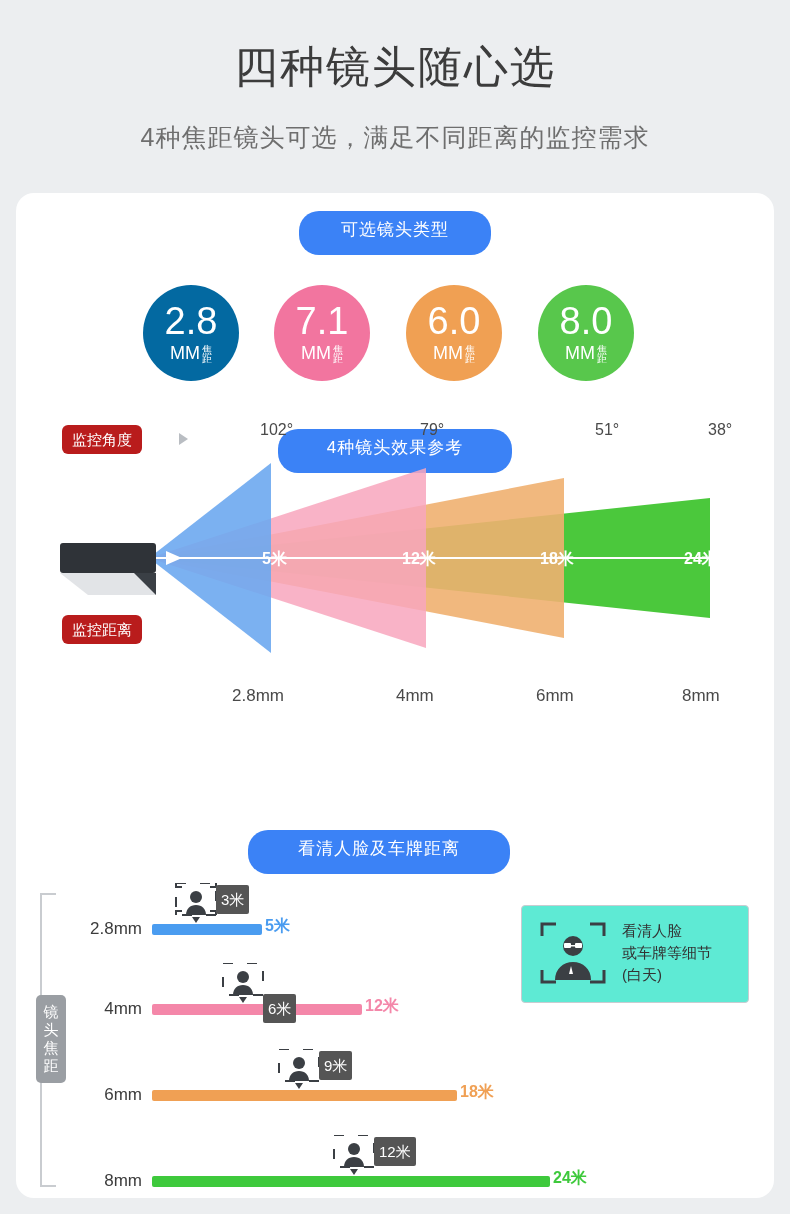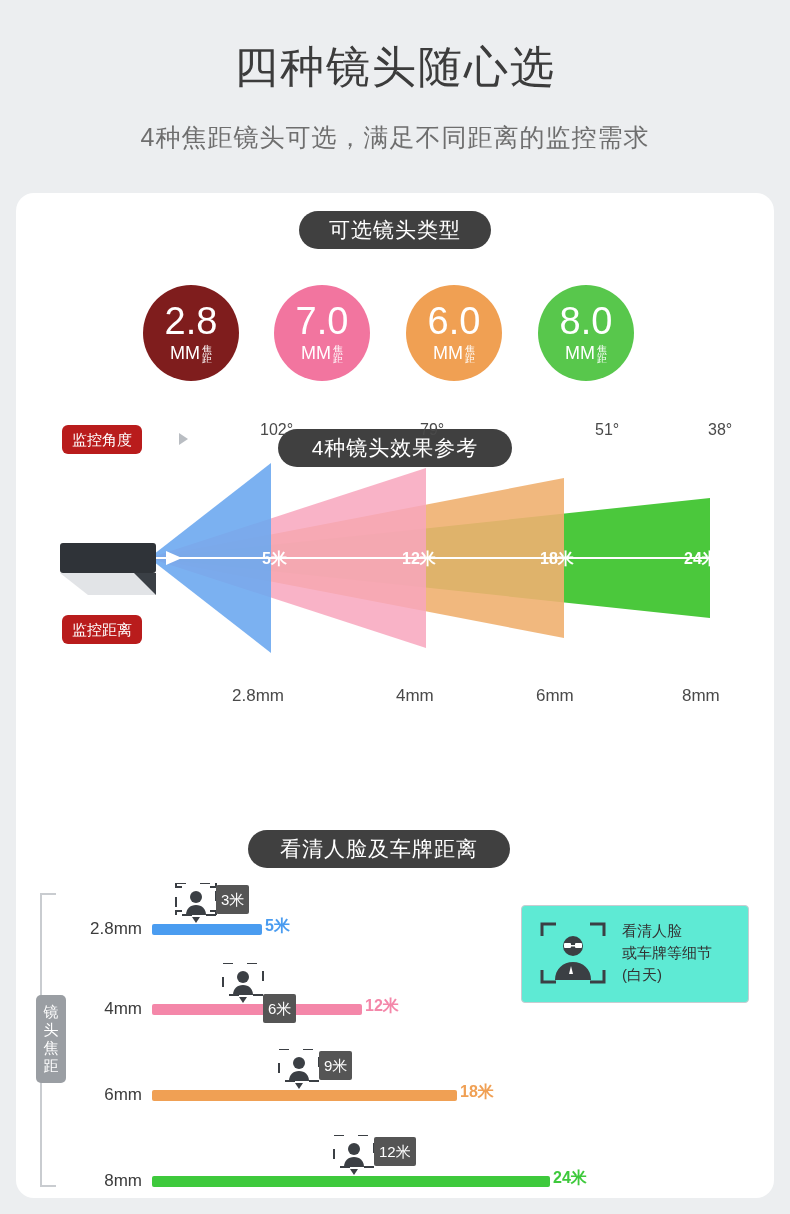--- a/index.html
+++ b/index.html
@@ -35,28 +35,28 @@
     position:absolute;
     left:16px;top:193px;
     width:758px;height:1005px;
     background:#fff;
     border-radius:18px;
   }
 
   
   .pill{
     position:absolute;
-    background:#404040;
+    background:#3b82f6;
     color:#fff;
     border-radius:20px;
-    font-size:21px;
+    font-size:17px;
     letter-spacing:1px;
     text-align:center;
     line-height:38px;
-    height:38px;
+    height:44px;
   }
 
   
   .circle{
     position:absolute;
     width:96px;height:96px;
     border-radius:50%;
     color:#fff;
     text-align:center;
   }
@@ -178,26 +178,26 @@
 
   <div class="hdr">
     <h1>四种镜头随心选</h1>
     <h2>4种焦距镜头可选，满足不同距离的监控需求</h2>
   </div>
 
   <div class="card">
 
     <div class="pill" style="left:283px;top:18px;width:192px;">可选镜头类型</div>
 
-    <div class="circle" style="left:127px;top:92px;background:#7f1d1d;">
+    <div class="circle" style="left:127px;top:92px;background:#0369a1;">
       <span class="num">2.8</span>
       <span class="mmrow"><span>MM</span><span class="jj">焦<br>距</span></span>
     </div>
     <div class="circle" style="left:258px;top:92px;background:#f2759f;">
-      <span class="num">7.0</span>
+      <span class="num">7.1</span>
       <span class="mmrow"><span>MM</span><span class="jj">焦<br>距</span></span>
     </div>
     <div class="circle" style="left:390px;top:92px;background:#f0a053;">
       <span class="num">6.0</span>
       <span class="mmrow"><span>MM</span><span class="jj">焦<br>距</span></span>
     </div>
     <div class="circle" style="left:522px;top:92px;background:#58c74c;">
       <span class="num">8.0</span>
       <span class="mmrow"><span>MM</span><span class="jj">焦<br>距</span></span>
     </div>

